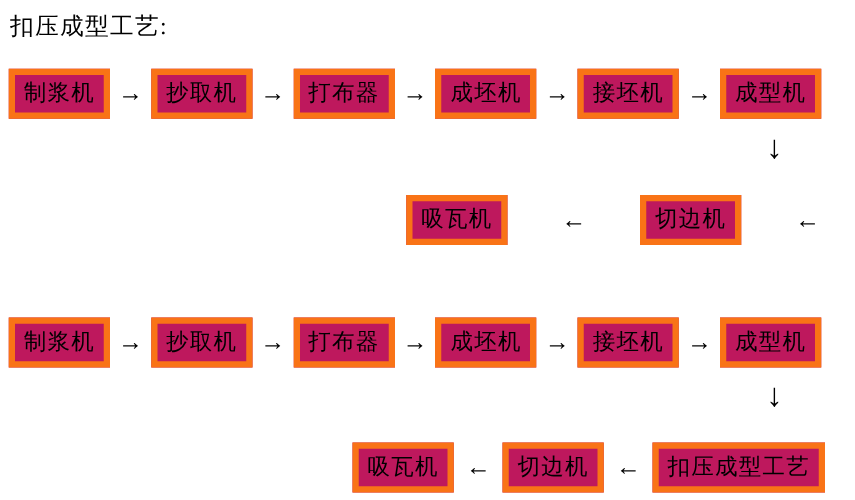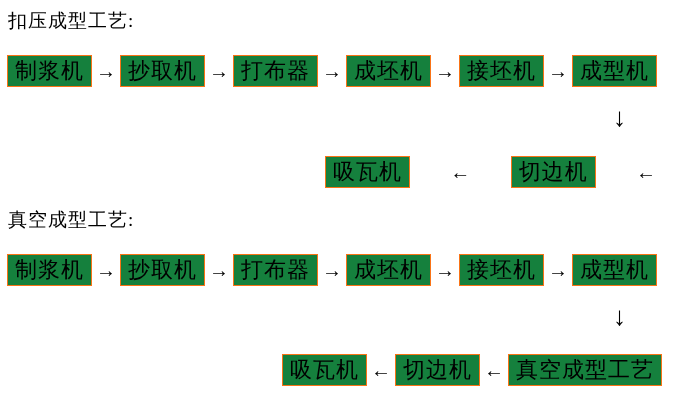--- a/index.html
+++ b/index.html
@@ -32,27 +32,27 @@
     display: flex;
     align-items: center;
     justify-content: space-between;
   }
   .main-row-1 { left: 7px;   top: 55px;  width: 650px; }
   .main-row-2 { left: 7px;   top: 254px; width: 650px; }
   .return-row-1 { left: 325px; top: 156px; width: 335px; }
   .return-row-2 { left: 282px; top: 354px; width: 378px; }
   .box {
     display: inline-block;
-    border: 1px solid #f97316;
+    border: 5px solid #f97316;
     padding: 3px 7px 4px 7px;
-    font-size: 22px;
+    font-size: 18px;
     line-height: 23px;
     letter-spacing: 1px;
     white-space: nowrap;
-    background: #15803d;
+    background: #be185d;
     color: #000000;
   }
   .harrow {
     font-size: 20px;
     line-height: 20px;
     color: #000000;
     flex: 0 0 auto;
     padding: 0 4px;
   }
   .down-arrow {
@@ -90,21 +90,20 @@
 
   <div class="down-arrow down-arrow-1">↓</div>
 
   <div class="flow-row return-row-1">
     <span class="box">吸瓦机</span>
     <span class="harrow">←</span>
     <span class="box">切边机</span>
     <span class="harrow">←</span>
   </div>
 
-  <div class="heading heading-2">真空成型工艺:</div>
 
   <div class="flow-row main-row-2">
     <span class="box">制浆机</span>
     <span class="harrow">→</span>
     <span class="box">抄取机</span>
     <span class="harrow">→</span>
     <span class="box">打布器</span>
     <span class="harrow">→</span>
     <span class="box">成坯机</span>
     <span class="harrow">→</span>
@@ -113,16 +112,16 @@
     <span class="box">成型机</span>
   </div>
 
   <div class="down-arrow down-arrow-2">↓</div>
 
   <div class="flow-row return-row-2">
     <span class="box">吸瓦机</span>
     <span class="harrow">←</span>
     <span class="box">切边机</span>
     <span class="harrow">←</span>
-    <span class="box">真空成型工艺</span>
+    <span class="box">扣压成型工艺</span>
   </div>
 
 </div>
 
 </body></html>

